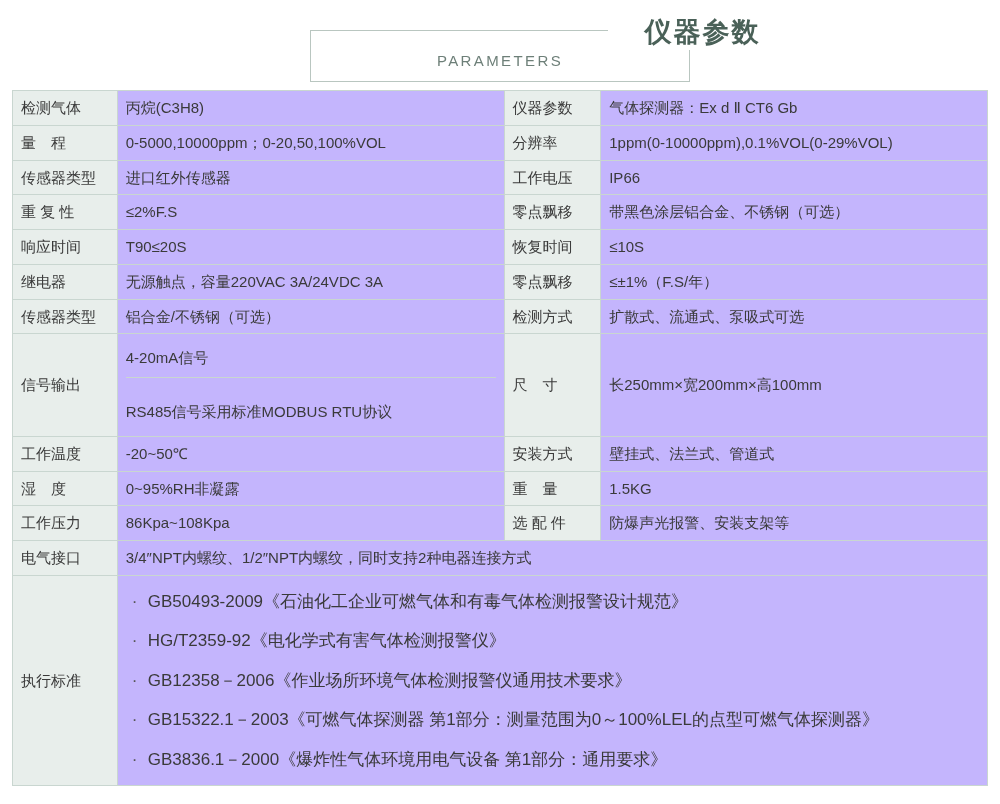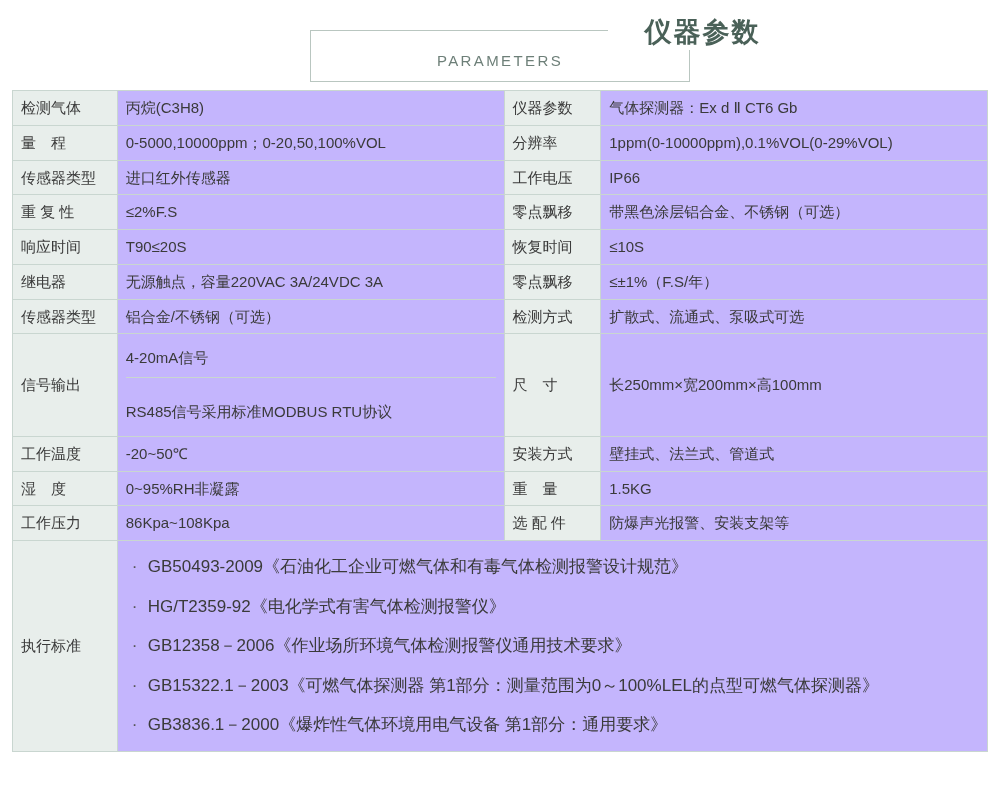--- a/index.html
+++ b/index.html
@@ -231,20 +231,24 @@
         </tr>
 
 
         <tr>
           <td class="lbl">工作压力</td>
           <td class="val">86Kpa~108Kpa</td>
           <td class="lbl">选 配 件</td>
           <td class="val">防爆声光报警、安装支架等</td>
         </tr>
 
+        <tr>
+          <td class="lbl">电气接口</td>
+          <td class="val" colspan="3">3/4″NPT内螺纹、1/2″NPT内螺纹，同时支持2种电器连接方式</td>
+        </tr>
 
         <tr>
           <td class="lbl std-label">执行标准</td>
           <td class="val" colspan="3">
             <ul class="std-list">
               <li><span class="bullet">·</span><span>GB50493-2009《石油化工企业可燃气体和有毒气体检测报警设计规范》</span></li>
               <li><span class="bullet">·</span><span>HG/T2359-92《电化学式有害气体检测报警仪》</span></li>
               <li><span class="bullet">·</span><span>GB12358－2006《作业场所环境气体检测报警仪通用技术要求》</span></li>
               <li><span class="bullet">·</span><span>GB15322.1－2003《可燃气体探测器 第1部分：测量范围为0～100%LEL的点型可燃气体探测器》</span></li>
               <li><span class="bullet">·</span><span>GB3836.1－2000《爆炸性气体环境用电气设备 第1部分：通用要求》</span></li>

